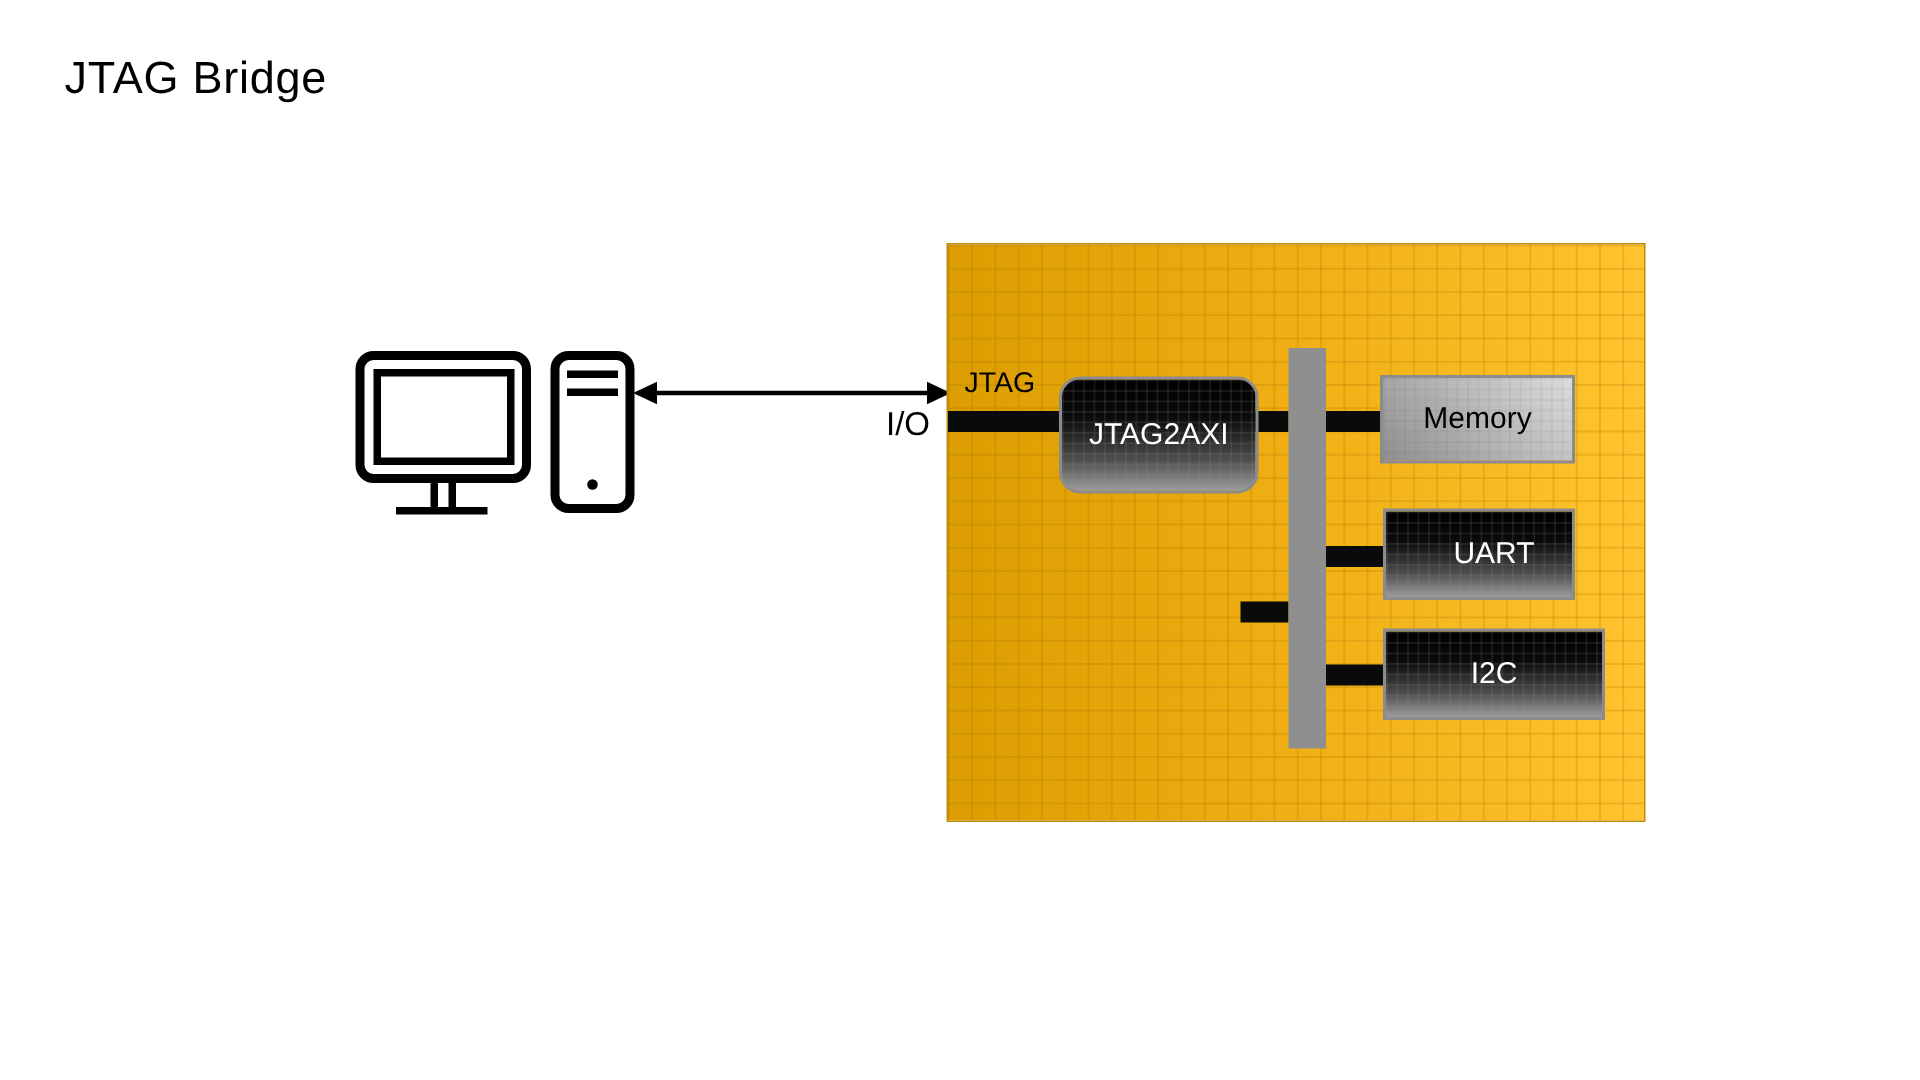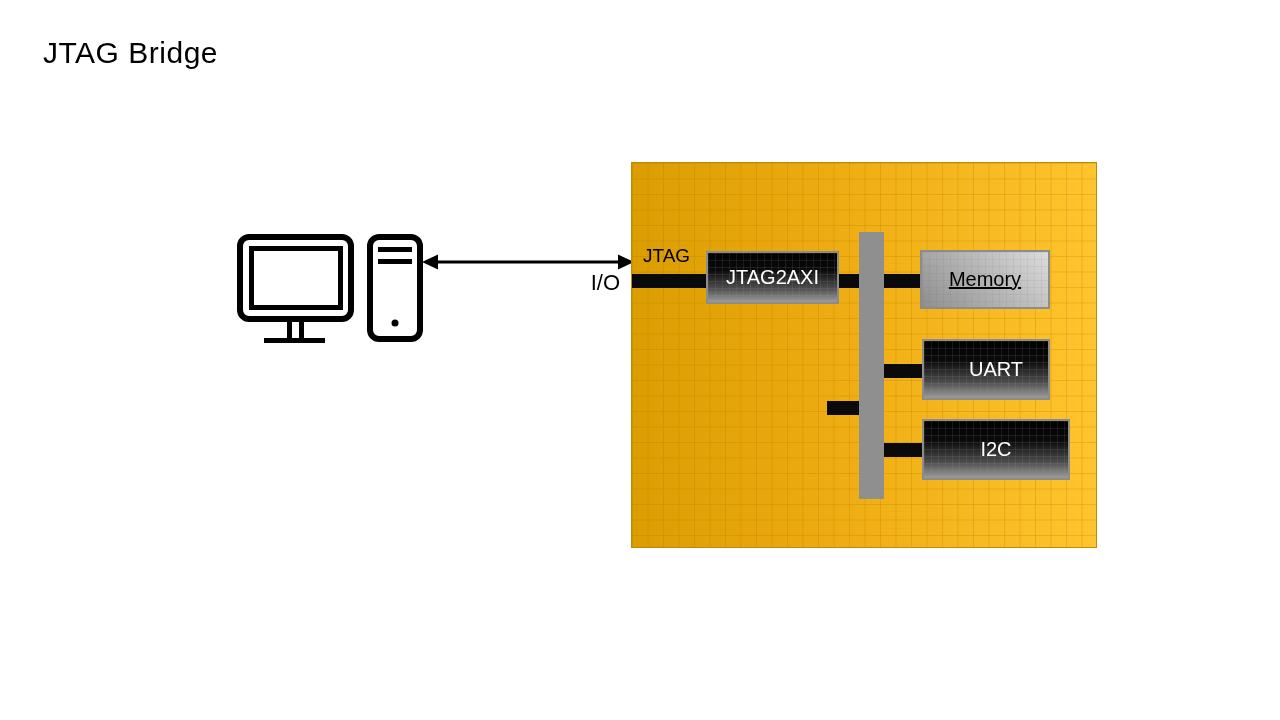--- a/index.html
+++ b/index.html
@@ -52,22 +52,22 @@
     background-size:7px 7px, 7px 7px, 100% 100%;
   }
   .block.light{
     color:#000000;
     background-image:
       linear-gradient(rgba(90,90,90,0.08) 1px, transparent 1px),
       linear-gradient(90deg, rgba(90,90,90,0.08) 1px, transparent 1px),
       linear-gradient(45deg, #8f8f8f 0%, #dcdcdc 100%);
     background-size:7px 7px, 7px 7px, 100% 100%;
   }
-  .blk-jtag2axi{left:74px;top:88px;width:133px;height:53px;}
-  .blk-memory{left:288px;top:87px;width:130px;height:59px;text-decoration:underline;}
+  .blk-jtag2axi{left:74px;top:88px;width:133px;height:78px;border-radius:14px;}
+  .blk-memory{left:288px;top:87px;width:130px;height:59px;}
   .blk-uart{left:290px;top:176px;width:128px;height:61px;padding-left:20px;}
   .blk-cpu{left:64px;top:219px;width:131px;height:57px;}
   .blk-i2c{left:290px;top:256px;width:148px;height:61px;}
 </style>
 </head>
 <body>
 
 <div class="canvas">
 
   <h1 class="title">JTAG Bridge</h1>

